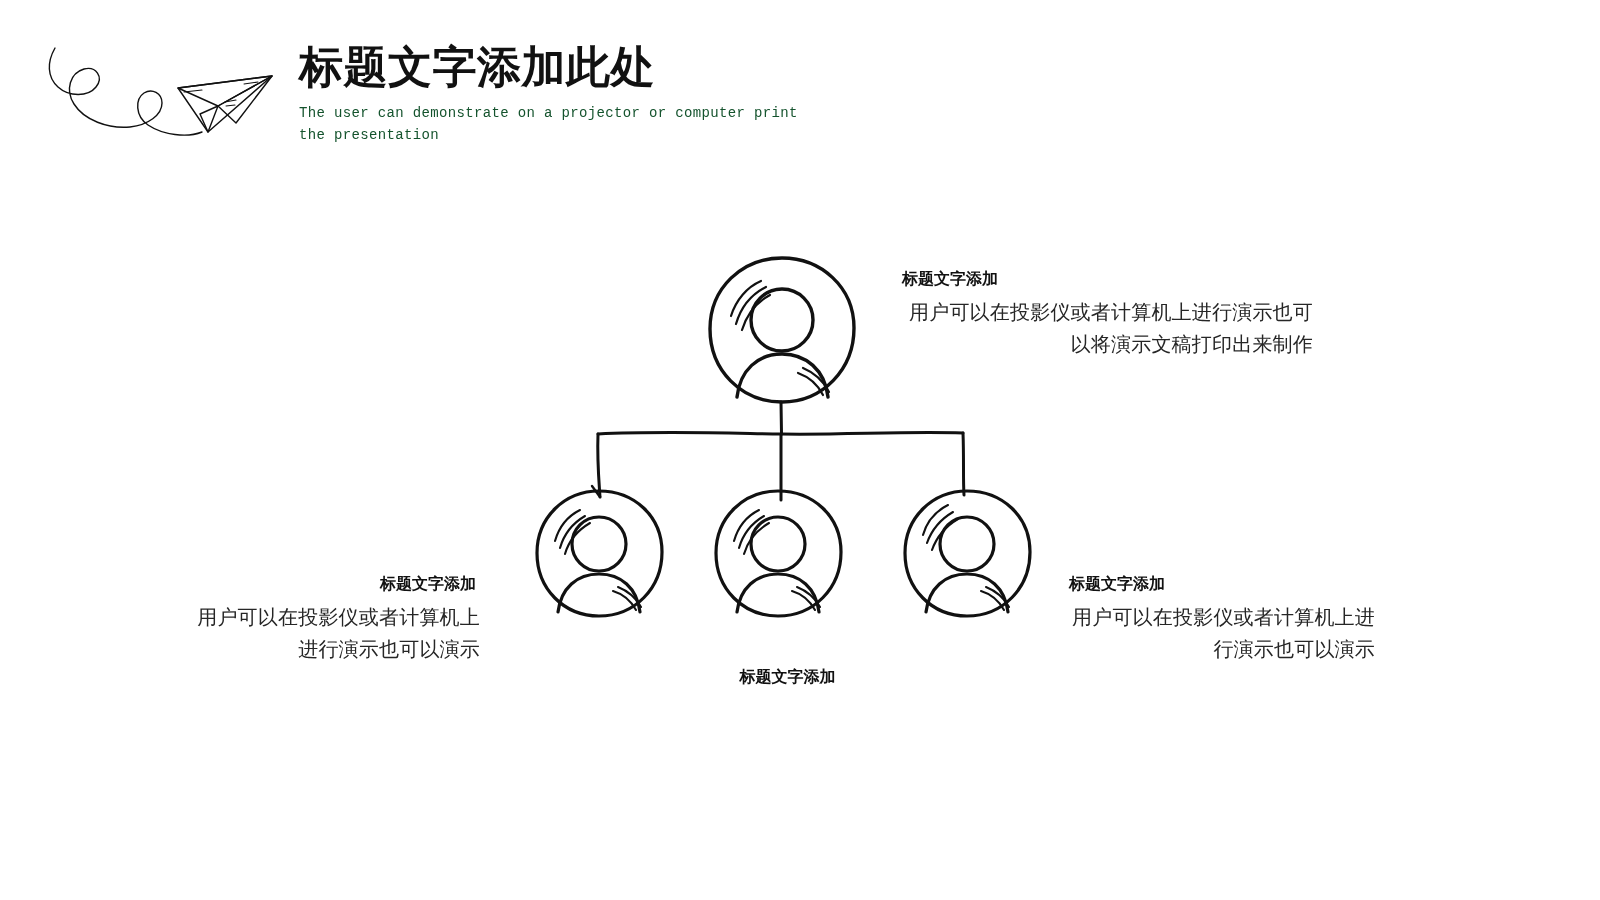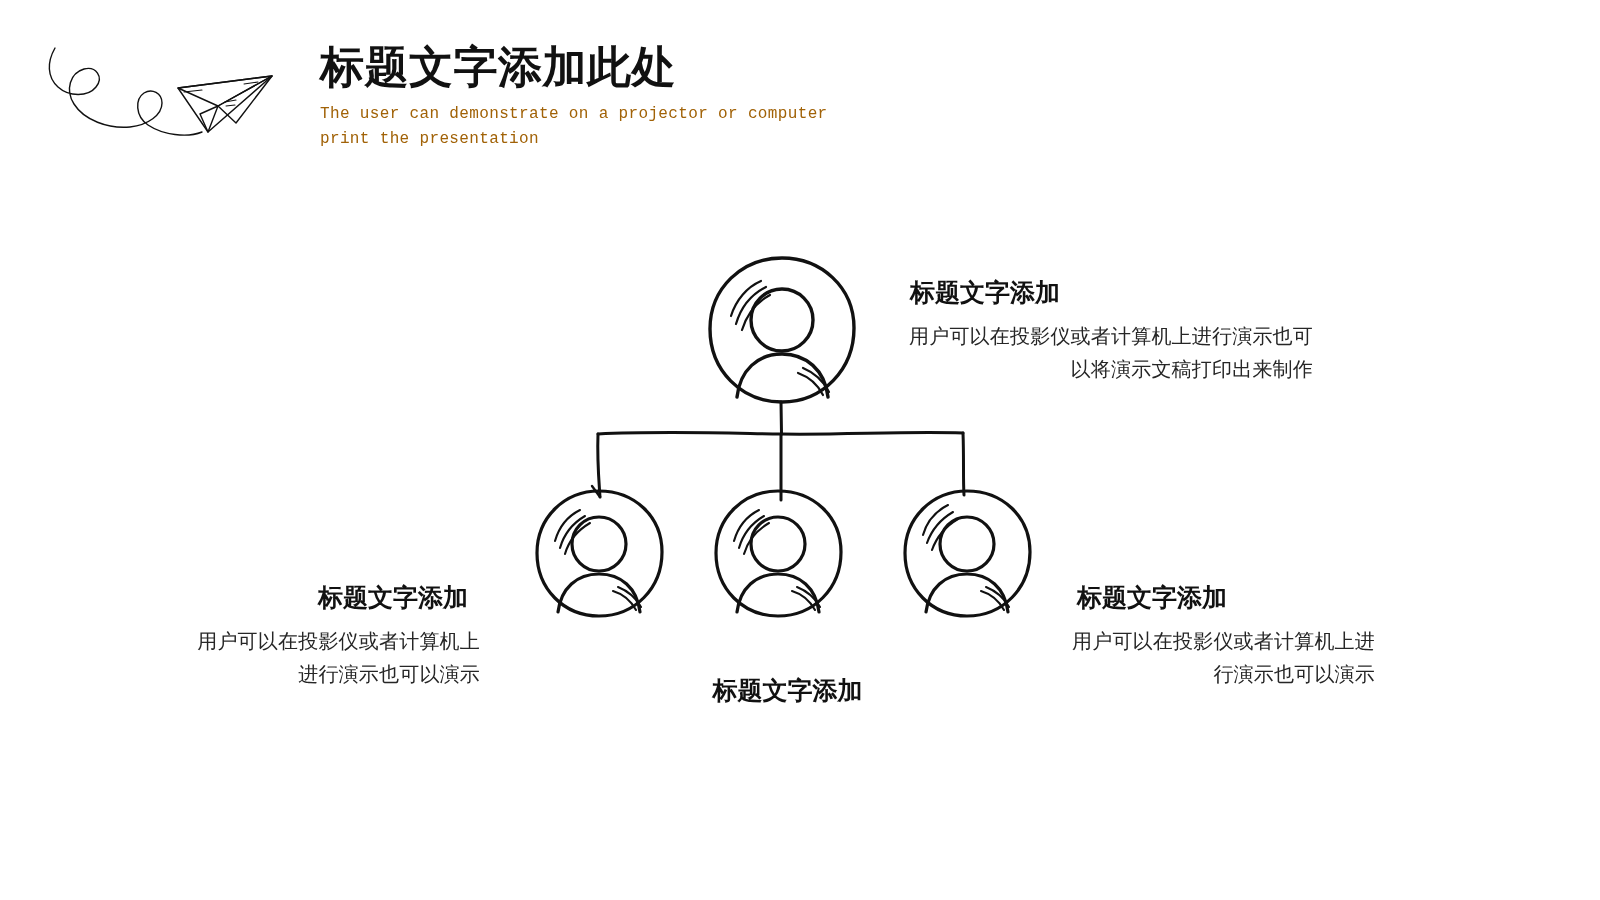--- a/index.html
+++ b/index.html
@@ -26,39 +26,39 @@
   
   .header-deco {
     position: absolute;
     left: 22px;
     top: 28px;
     width: 270px;
     height: 115px;
   }
   .header-text {
     position: absolute;
-    left: 320px;
+    left: 299px;
     top: 44px;
     width: 700px;
   }
   .slide-title {
     font-size: 44px;
     font-weight: 700;
     line-height: 1.06;
     letter-spacing: 0.5px;
     color: #111111;
     margin: 0;
     white-space: nowrap;
   }
   .slide-subtitle {
     margin: 11px 0 0 0;
     font-family: "Liberation Mono", "DejaVu Sans Mono", monospace;
-    font-size: 16px;
+    font-size: 14px;
     line-height: 1.58;
-    color: #a16207;
+    color: #14532d;
     letter-spacing: 0.35px;
     width: 510px;
   }
 
   
   .diagram {
     position: absolute;
     left: 0;
     top: 0;
     width: 1600px;
@@ -72,25 +72,25 @@
   .node svg { display: block; }
 
   .node-root   { left: 706px; top: 254px; width: 152px; height: 152px; }
   .node-c1     { left: 533px; top: 487px; width: 133px; height: 133px; }
   .node-c2     { left: 712px; top: 487px; width: 133px; height: 133px; }
   .node-c3     { left: 901px; top: 487px; width: 133px; height: 133px; }
 
   
   .txt-block { position: absolute; }
   .txt-heading {
-    font-size: 25px;
+    font-size: 16px;
     font-weight: 700;
     color: #111111;
     line-height: 1.25;
-    margin: 12px;
+    margin: 4px;
     white-space: nowrap;
   }
   .txt-body {
     font-size: 20px;
     line-height: 1.62;
     color: #262626;
     margin: 7px 0 0 0;
     letter-spacing: 0.2px;
     text-align: right;
   }

